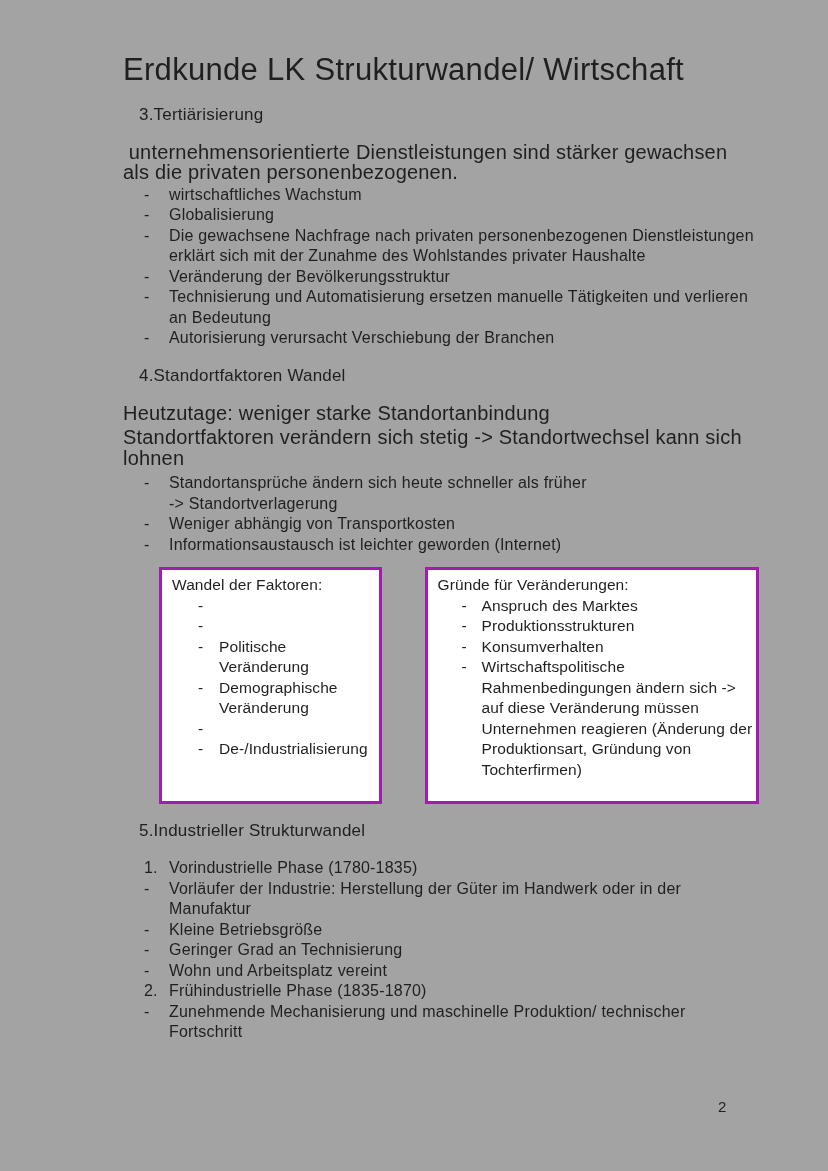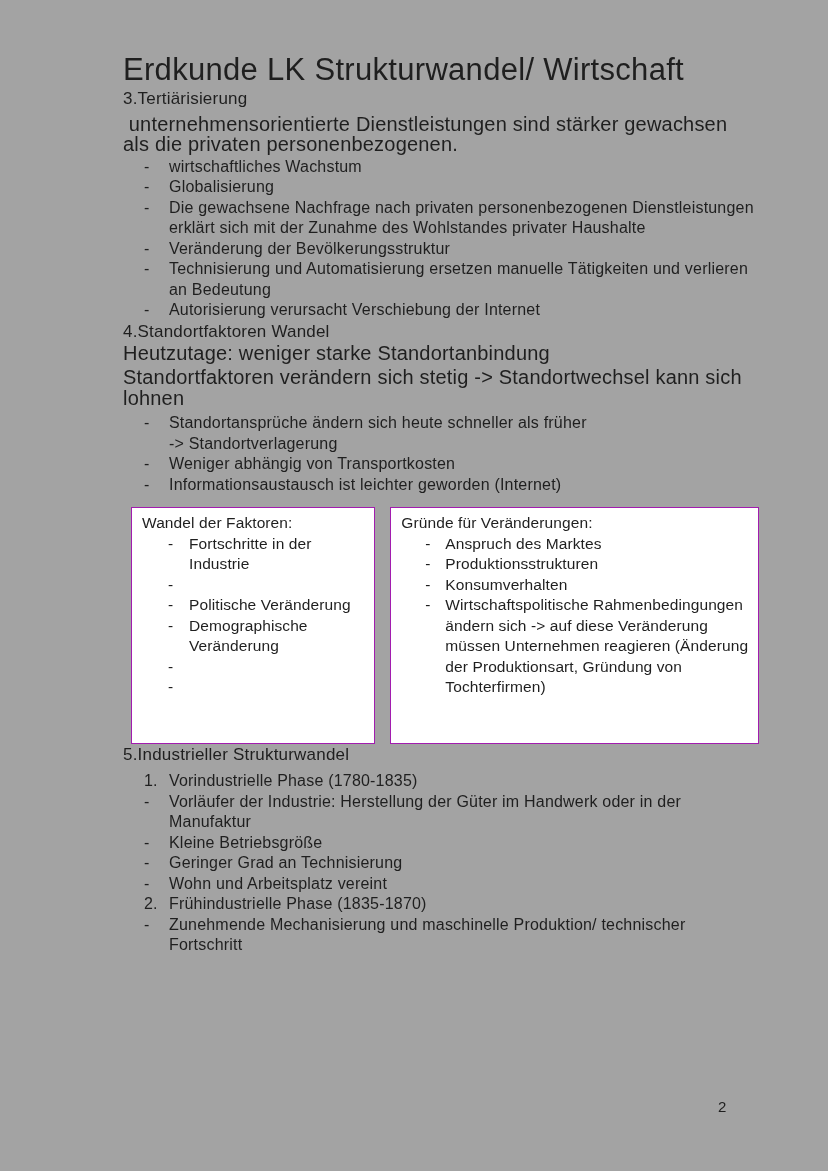--- a/index.html
+++ b/index.html
@@ -20,21 +20,21 @@
   h1.doc-title {
     margin: 0;
     padding-top: 52px;
     font-size: 31px;
     font-weight: 400;
     letter-spacing: 0.3px;
     line-height: 1.15;
     white-space: nowrap;
   }
   h2.sec-heading {
-    margin: 0;
+    margin: 16px;
     font-size: 17px;
     font-weight: 400;
     letter-spacing: 0.2px;
     line-height: 22px;
   }
   .h-s3 { margin-top: 57px; }
   .h-s4 { margin-top: 23px; }
   .h-s5 { margin-top: 71px; }
 
   p.body-text {
@@ -58,23 +58,24 @@
   .row .t { flex: 1; white-space: pre-wrap; }
 
   .boxes {
     display: flex;
     gap: 15px;
     margin: 12px 0 0 8px;
   }
   .box {
     box-sizing: border-box;
     height: 237px;
-    border: 1px solid #a21caf;
+    border: 3px solid #a21caf;
     padding: 5px 4px 5px 10px;
     background: #ffffff;
+    margin-left: 28px;
   }
   .box-l { width: 260px; }
   .box-r { width: 393px; padding-right: 2px; }
   .box .box-title {
     font-size: 15.5px;
     letter-spacing: 0.1px;
     line-height: 20.5px;
   }
   .box .row {
     font-size: 15.5px;
@@ -118,21 +119,21 @@
       <div class="row">
           <span class="m">-</span>
           <span class="t">Veränderung der Bevölkerungsstruktur</span>
         </div>
       <div class="row">
           <span class="m">-</span>
           <span class="t">Technisierung und Automatisierung ersetzen manuelle Tätigkeiten und verlieren an Bedeutung</span>
         </div>
       <div class="row">
           <span class="m">-</span>
-          <span class="t">Autorisierung verursacht Verschiebung der Internet</span>
+          <span class="t">Autorisierung verursacht Verschiebung der Branchen</span>
         </div>
     </div>
 
     <h2 class="sec-heading h-s4">4.Standortfaktoren Wandel</h2>
     <p class="body-text" style="margin-top:0;">Heutzutage: weniger starke Standortanbindung</p>
     <p class="body-text">Standortfaktoren verändern sich stetig -&gt; Standortwechsel kann sich lohnen</p>
     <div class="list list-s4">
       <div class="row">
           <span class="m">-</span>
           <span class="t">Standortansprüche ändern sich heute schneller als früher
@@ -146,38 +147,38 @@
           <span class="m">-</span>
           <span class="t">Informationsaustausch ist leichter geworden (Internet)</span>
         </div>
     </div>
 
     <div class="boxes">
       <div class="box box-l">
         <div class="box-title">Wandel der Faktoren:</div>
         <div class="row">
             <span class="m">-</span>
-            <span class="t">Fortschritte in der Industrie</span>
           </div>
         <div class="row">
             <span class="m">-</span>
           </div>
         <div class="row">
             <span class="m">-</span>
             <span class="t">Politische Veränderung</span>
           </div>
         <div class="row">
             <span class="m">-</span>
             <span class="t">Demographische Veränderung</span>
           </div>
         <div class="row">
             <span class="m">-</span>
           </div>
         <div class="row">
             <span class="m">-</span>
+            <span class="t">De-/Industrialisierung</span>
           </div>
       </div>
       <div class="box box-r">
         <div class="box-title">Gründe für Veränderungen:</div>
         <div class="row">
             <span class="m">-</span>
             <span class="t">Anspruch des Marktes</span>
           </div>
         <div class="row">
             <span class="m">-</span>

